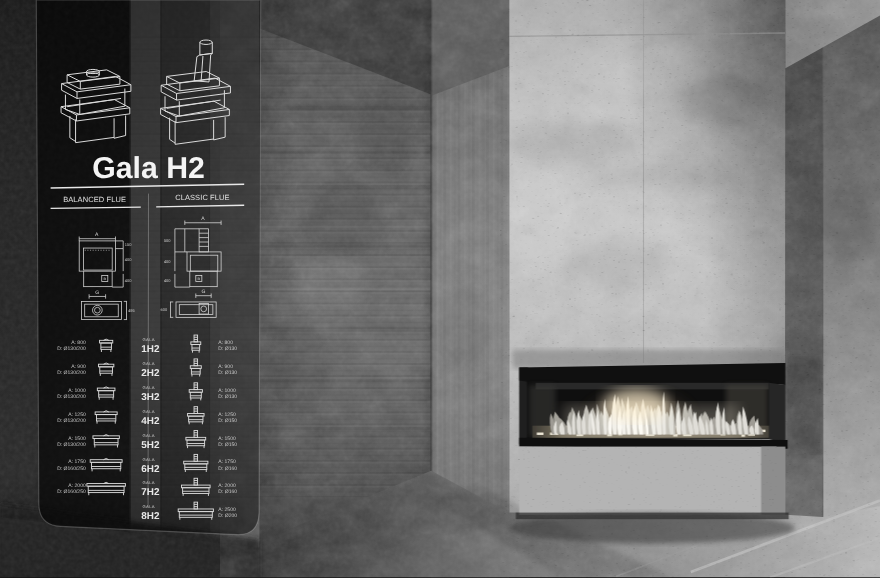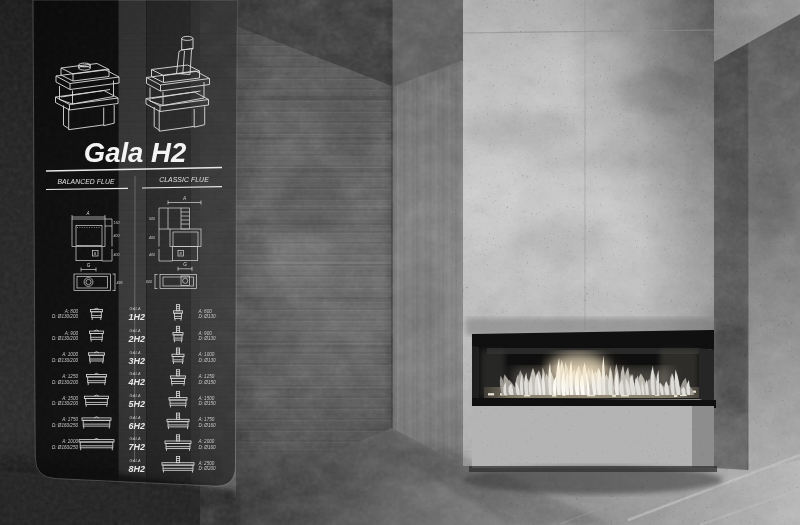--- a/index.html
+++ b/index.html
@@ -1,16 +1,16 @@
 <!DOCTYPE html>
 <html><head>
 <meta charset="utf-8">
 <style>
   html,body{margin:0;padding:0;background:#000;}
-  #page{position:relative;width:800px;height:525px;overflow:hidden;background:#3a3a3a;font-family:"Liberation Sans",sans-serif;font-style:italic;}
+  #page{position:relative;width:800px;height:525px;overflow:hidden;background:#3a3a3a;font-family:"Liberation Sans",sans-serif;}
   svg{position:absolute;left:0;top:0;display:block;}
   text{font-family:"Liberation Sans",sans-serif;}
 </style>
 </head>
 <body>
 <div id="page">
 <svg width="800" height="525" viewBox="0 0 800 525">
 <defs>
   <linearGradient id="gWallA" x1="0" y1="0" x2="0" y2="1">
     <stop offset="0" stop-color="#191919"></stop>

